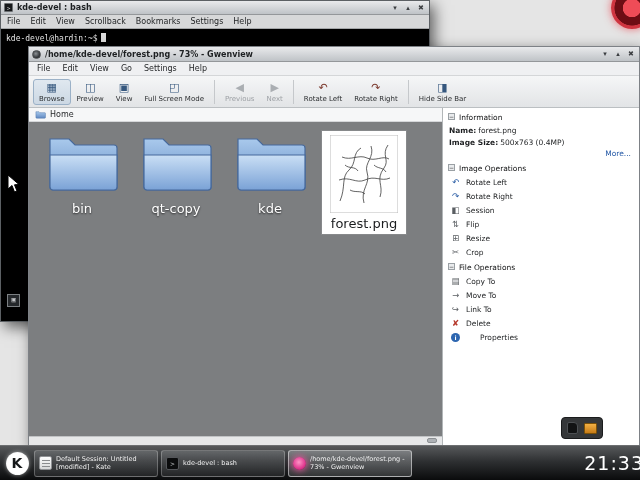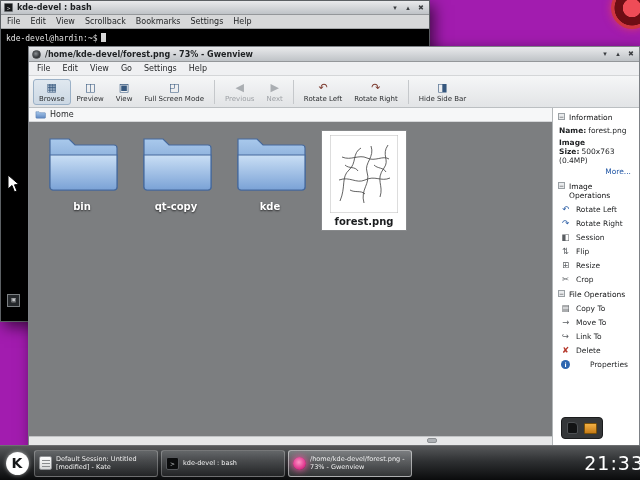--- a/index.html
+++ b/index.html
@@ -1,18 +1,18 @@
 <!DOCTYPE html>
 <html><head>
 <meta charset="utf-8">
 <style>
   * { box-sizing: border-box; margin: 0; padding: 0; }
   html,body { width:640px; height:480px; }
   body { font-family:"DejaVu Sans","Liberation Sans",sans-serif; }
-  #screen { position:relative; width:640px; height:480px; background:#a21caf; overflow:hidden; }
+  #screen { position:relative; width:640px; height:480px; background:#e5e5e5; overflow:hidden; }
 
   
   .cashew { position:absolute; right:-13px; top:-13px; width:42px; height:42px; border-radius:50%;
     background:radial-gradient(circle at 50% 50%, #ef4c57 0 30%, #6e0d14 32% 58%, #cf3540 60% 100%);
     box-shadow:0 0 8px rgba(235,70,80,.75); z-index:24; }
 
   
   .window { position:absolute; box-shadow:4px 5px 14px rgba(0,0,0,.6); }
   .titlebar { display:flex; align-items:center; gap:4px; padding:0 3px;
     background:linear-gradient(#e9eaec,#bfc3c7); border-bottom:1px solid #94979a; }
@@ -46,26 +46,26 @@
     background:linear-gradient(#f5f6f7,#e2e4e6); border-bottom:1px solid #bbbfc2; }
   .tbtn { display:flex; flex-direction:column; align-items:center; justify-content:center;
     padding:2px 5px 1px; border:1px solid transparent; border-radius:3px; font-size:7px; color:#2b2e30; }
   .tbtn .ti { font-size:11px; line-height:12px; height:13px; color:#35577e; }
   .tbtn.active { background:linear-gradient(#e0e8f0,#ccd8e4); border-color:#9bb1c7; }
   .tbtn.dis { color:#9da1a5; } .tbtn.dis .ti { color:#aaaeb2; }
   .tbtn.rot .ti { color:#7c3a2e; }
   .tsep { width:1px; height:24px; background:#c5c8cb; margin:0 4px; }
 
   .gw-main { flex:1; display:flex; min-height:0; }
-  .gw-left { width:524px; display:flex; flex-direction:column; border-right:1px solid #b2b6b8; }
+  .gw-left { width:414px; display:flex; flex-direction:column; border-right:1px solid #b2b6b8; }
   .crumb { height:14px; display:flex; align-items:center; gap:4px; padding:0 6px;
     background:#f6f7f8; border-bottom:1px solid #d5d7d9; font-size:8px; color:#26282a; }
   .view { flex:1; background:#7c7e80; display:flex; align-items:flex-start; padding:8px 0 0 10px; gap:8px; }
   .tile { width:86px; display:flex; flex-direction:column; align-items:center; }
-  .tile .lbl { margin-top:7px; font-size:10px; color:#fff; text-shadow:0 1px 2px rgba(0,0,0,.7);font-weight:bold; }
+  .tile .lbl { margin-top:7px; font-size:13px; color:#fff; text-shadow:0 1px 2px rgba(0,0,0,.7); }
   .tile.sel { background:#fff; border:1px solid #87898b; padding:4px 4px 3px; }
   .tile.sel .lbl { color:#1b1d1f; text-shadow:none; margin-top:3px; }
   .sketch { background:#fff; }
   .statusline { height:9px; background:#e7e8e9; border-top:1px solid #c1c3c5; position:relative; }
   .slider-handle { position:absolute; left:398px; top:1px; width:10px; height:5px;
     background:#aeb2b6; border:1px solid #8c9093; border-radius:2px; }
 
   .corner-widget { position:absolute; right:36px; bottom:6px; width:42px; height:22px;
     background:rgba(38,40,42,.93); border:1px solid #1a1b1c; border-radius:4px;
     display:flex; align-items:center; justify-content:center; gap:6px; z-index:6; }

